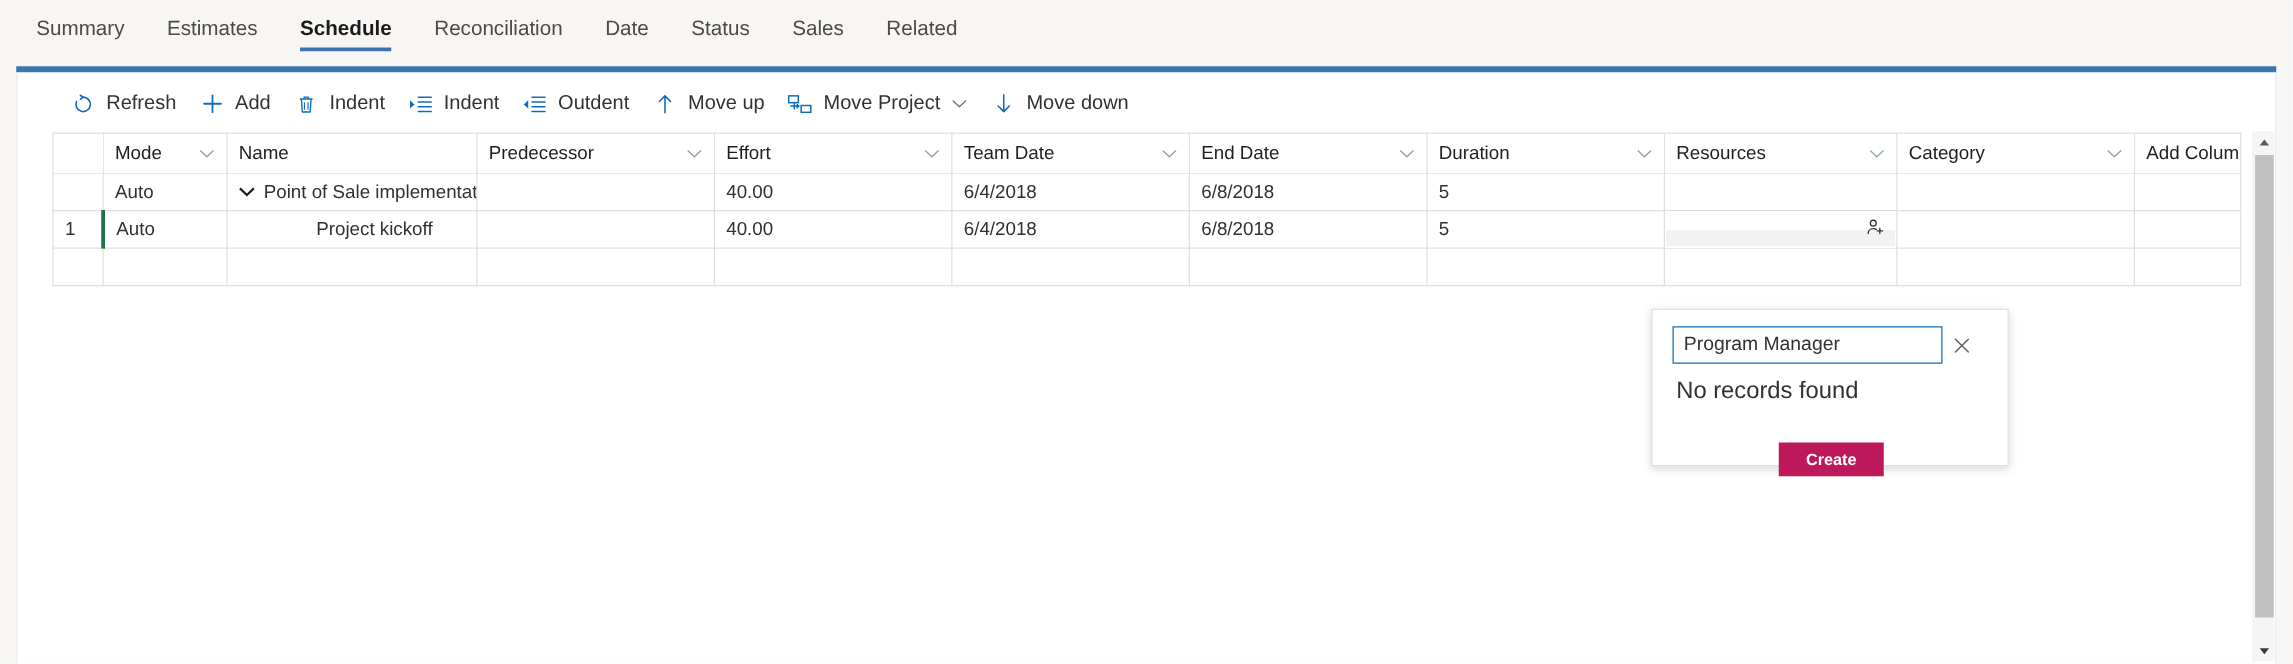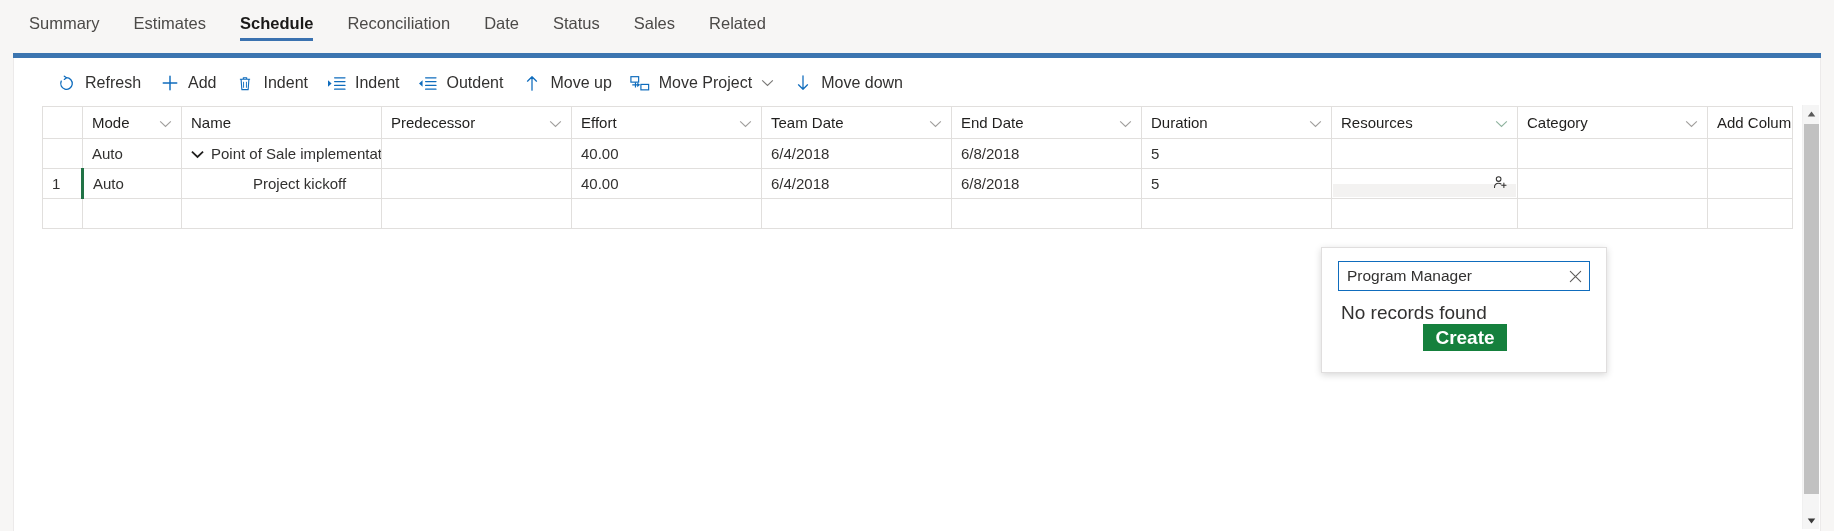--- a/index.html
+++ b/index.html
@@ -172,21 +172,21 @@
     left: 1307px; top: 189px;
     width: 286px; height: 126px;
     background: #ffffff;
     border: 1px solid #e0dede;
     box-shadow: 0 2px 7px rgba(0,0,0,0.16);
     z-index: 40;
   }
   .popup .searchbox {
     position: absolute;
     left: 16px; top: 13px;
-    width: 252px; height: 30px;
+    width: 216px; height: 30px;
     border: 1px solid #0f6cbd;
     background: #fff;
     display: flex; align-items: center;
   }
   .popup .searchbox input {
     flex: 1;
     border: 0; outline: 0;
     background: transparent;
     font-family: "Liberation Sans", sans-serif;
     font-size: 15.5px;
@@ -201,27 +201,27 @@
     flex: none;
   }
   .popup .norecords {
     position: absolute;
     left: 19px; top: 54px;
     font-size: 19px;
     color: #323130;
   }
   .popup .createbtn {
     position: absolute;
-    left: 101px; top: 76px;
+    left: 101px; top: 106px;
     width: 84px; height: 27px;
-    background: #15803d;
+    background: #be185d;
     color: #ffffff;
     border: 0;
     font-family: "Liberation Sans", sans-serif;
-    font-size: 19px;
+    font-size: 13px;
     font-weight: bold;
     cursor: pointer;
   }
 
   
   .vscroll {
     position: absolute;
     right: 1px; top: 47px;
     width: 17px; height: 424px;
     background: #f5f5f5;

